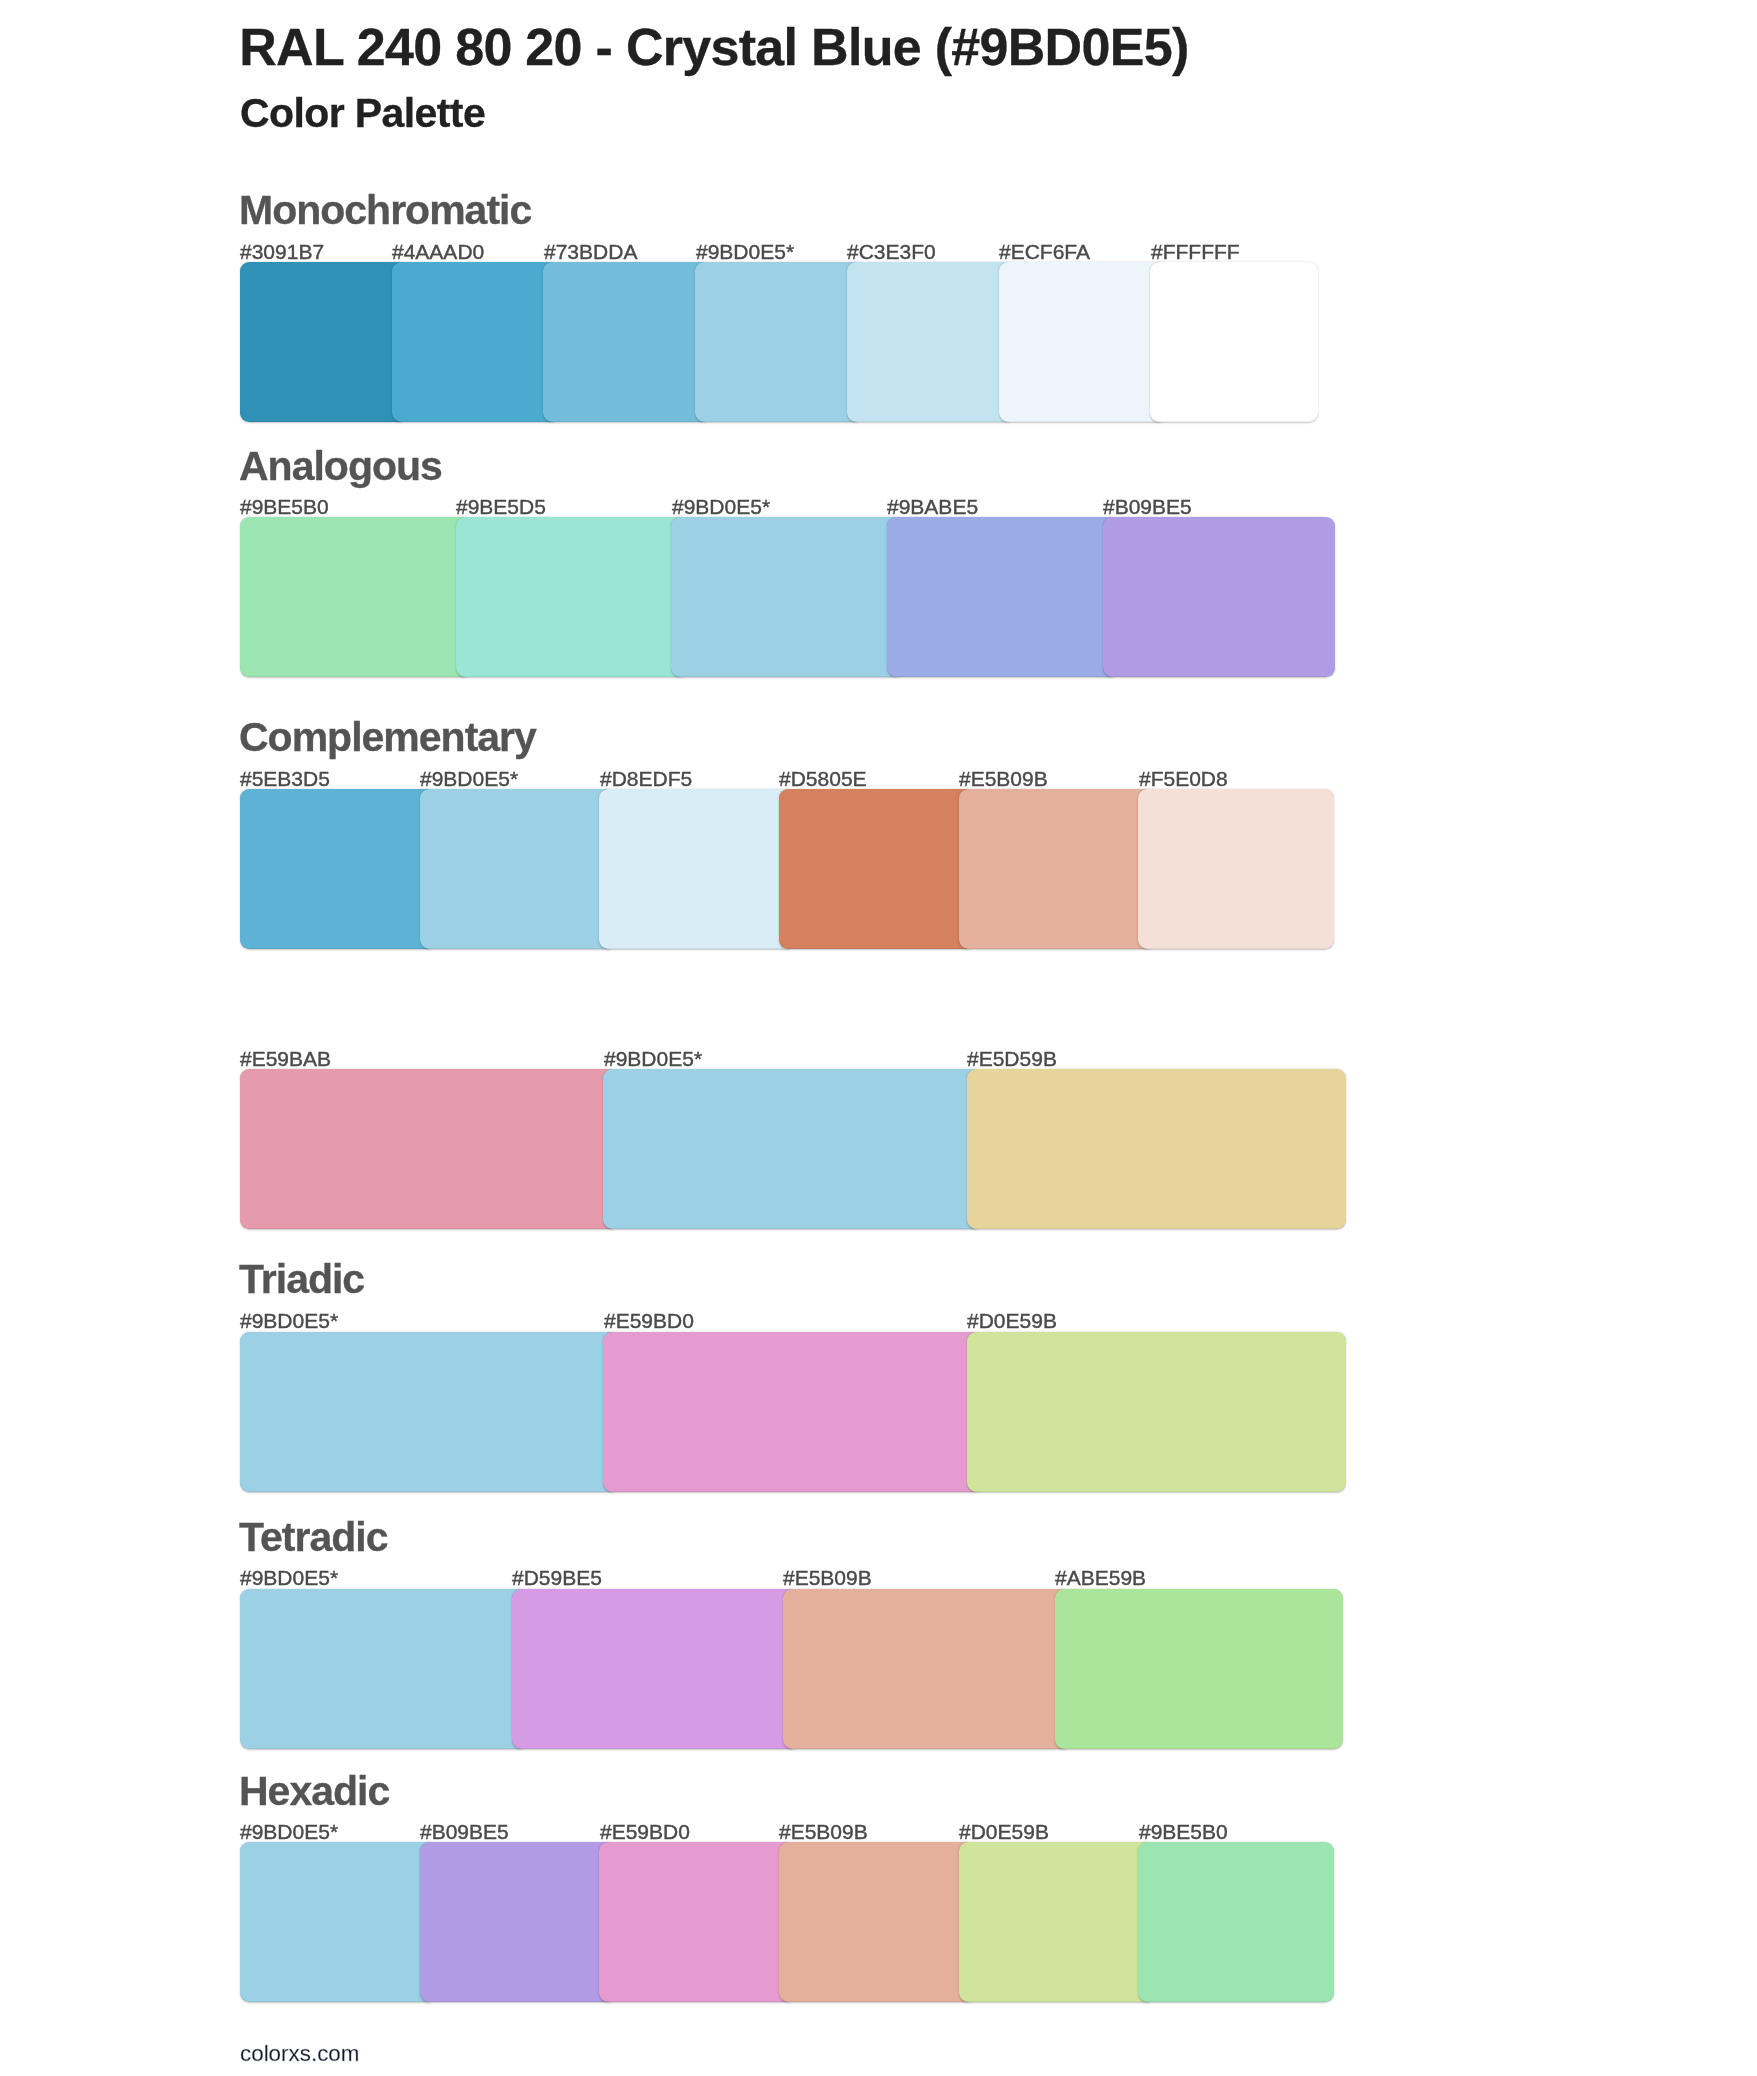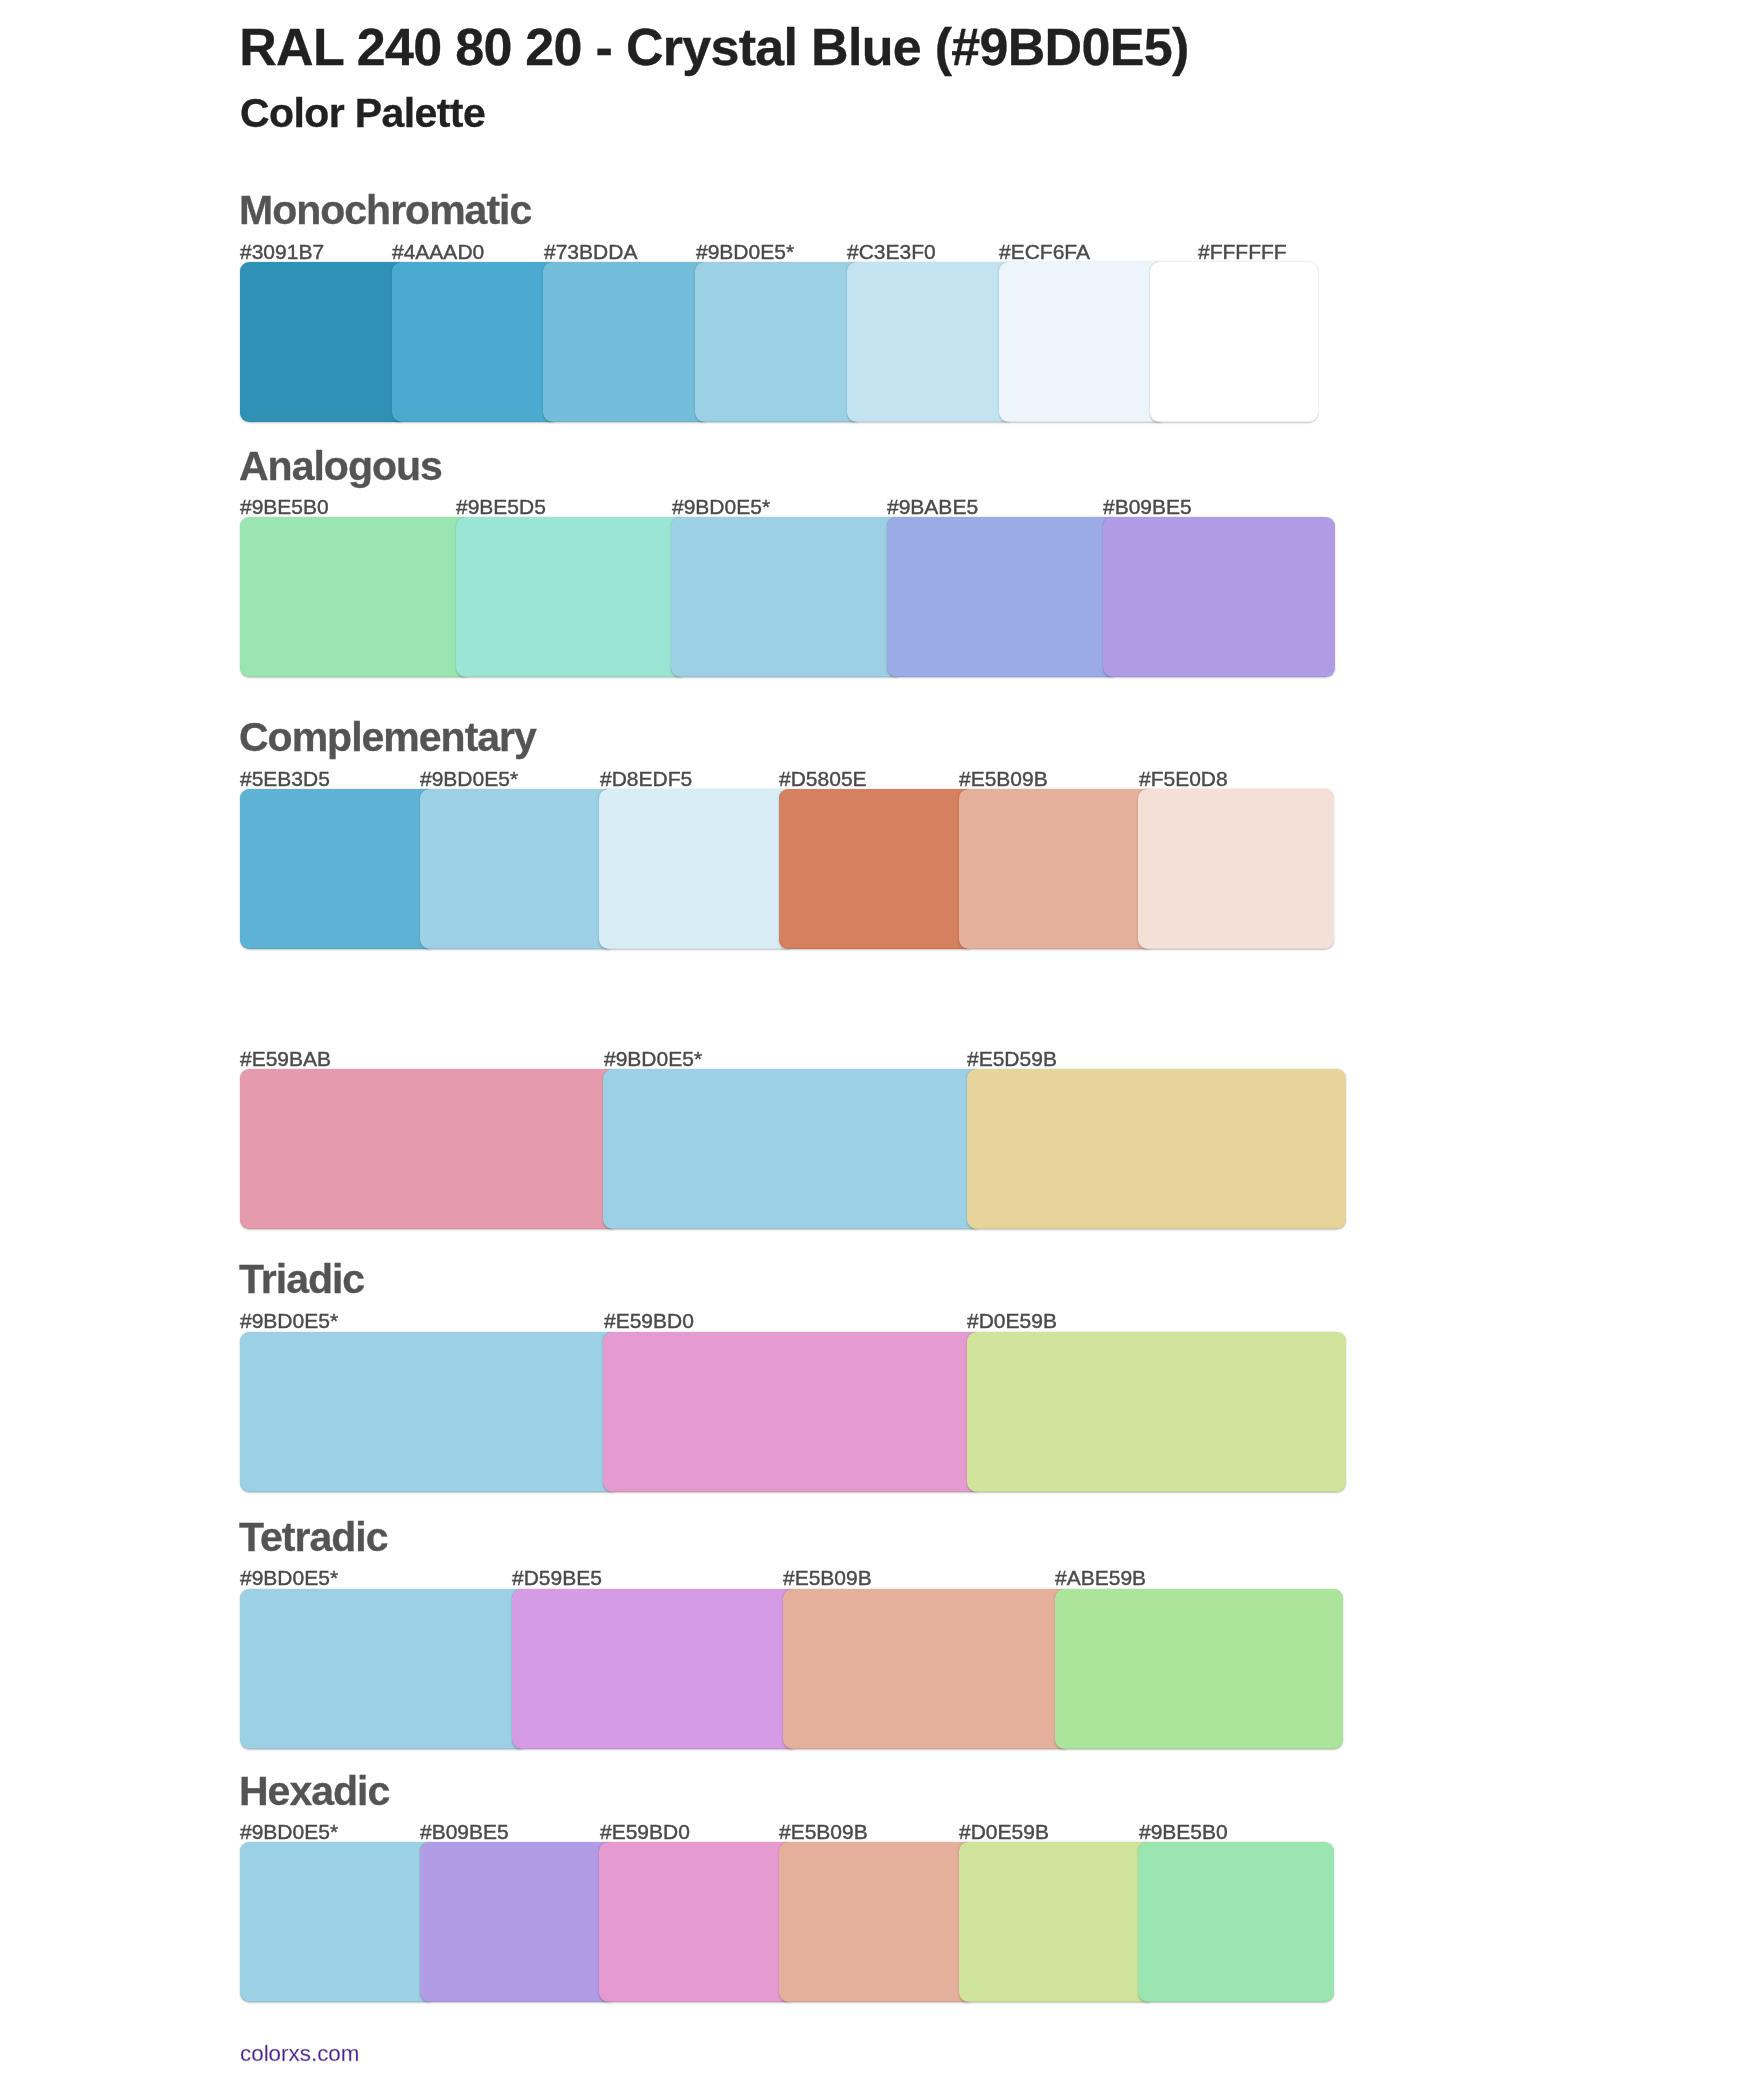--- a/index.html
+++ b/index.html
@@ -16,38 +16,38 @@
 
   .sect{position:absolute;left:0;width:1757px;padding-left:16px;}
   .sect-title{position:absolute;left:239px;white-space:nowrap;font-weight:700;
               font-size:41px;line-height:41px;letter-spacing:-1px;color:#545454;
               -webkit-text-stroke:0.3px #545454;}
   .row{position:absolute;left:240px;height:160px;}
   .chip{position:absolute;top:0;height:160px;border-radius:9.2px;box-shadow:0 0.8px 1.6px rgba(0,0,0,0.18),0 0.8px 3.2px rgba(0,0,0,0.06),inset 0 -0.8px 0 rgba(0,0,0,0.09);}
   .lbl{position:absolute;white-space:nowrap;
        font-size:21px;line-height:21px;color:#4a4a4a;font-weight:400;
        -webkit-text-stroke:0.4px #4a4a4a;}
-  .footer{position:absolute;left:240px;font-size:22.4px;line-height:22.4px;color:#4c1d95;white-space:nowrap;-webkit-text-stroke:0.3px #b0b0b0;}
+  .footer{position:absolute;left:240px;font-size:22.4px;line-height:22.4px;color:#0f172a;white-space:nowrap;-webkit-text-stroke:0.3px #b0b0b0;}
 </style>
 </head>
 <body>
 
 <div class="page">
   <div class="title h1" style="top: 21px;">RAL 240 80 20 - Crystal Blue (#9BD0E5)</div>
   <div class="title h2" style="top: 90px;">Color Palette</div>
   <div id="sections">
       <div class="sect" style="top: 190px; height: 232px;">
         <div class="sect-title" style="top: 0px;">Monochromatic</div>
         <div class="lbl" style="left: 240px; top: 51px;">#3091B7</div>
         <div class="lbl" style="left: 392px; top: 51px;">#4AAAD0</div>
         <div class="lbl" style="left: 544px; top: 51px;">#73BDDA</div>
         <div class="lbl" style="left: 696px; top: 51px;">#9BD0E5*</div>
         <div class="lbl" style="left: 847px; top: 51px;">#C3E3F0</div>
         <div class="lbl" style="left: 999px; top: 51px; text-align: right;">#ECF6FA</div>
-        <div class="lbl" style="left: 1151px; top: 51px; margin-left: 47px;">#FFFFFF</div>
+        <div class="lbl" style="left: 1151px; top: 51px;">#FFFFFF</div>
         <div class="row" style="top: 72px; width: 1078px;">
           <div class="chip" style="left: 0px; width: 168px; background: rgb(48, 145, 183); z-index: 1;"></div>
           <div class="chip" style="left: 152px; width: 168px; background: rgb(74, 170, 208); z-index: 2;"></div>
           <div class="chip" style="left: 303px; width: 168px; background: rgb(115, 189, 218); z-index: 3;"></div>
           <div class="chip" style="left: 455px; width: 168px; background: rgb(155, 208, 229); z-index: 4;"></div>
           <div class="chip" style="left: 607px; width: 168px; background: rgb(195, 227, 240); z-index: 5;"></div>
           <div class="chip" style="left: 759px; width: 168px; background: rgb(236, 246, 250); z-index: 6;"></div>
           <div class="chip" style="left: 910px; width: 168px; background: rgb(255, 255, 255); z-index: 7;"></div>
         </div>
       </div>

